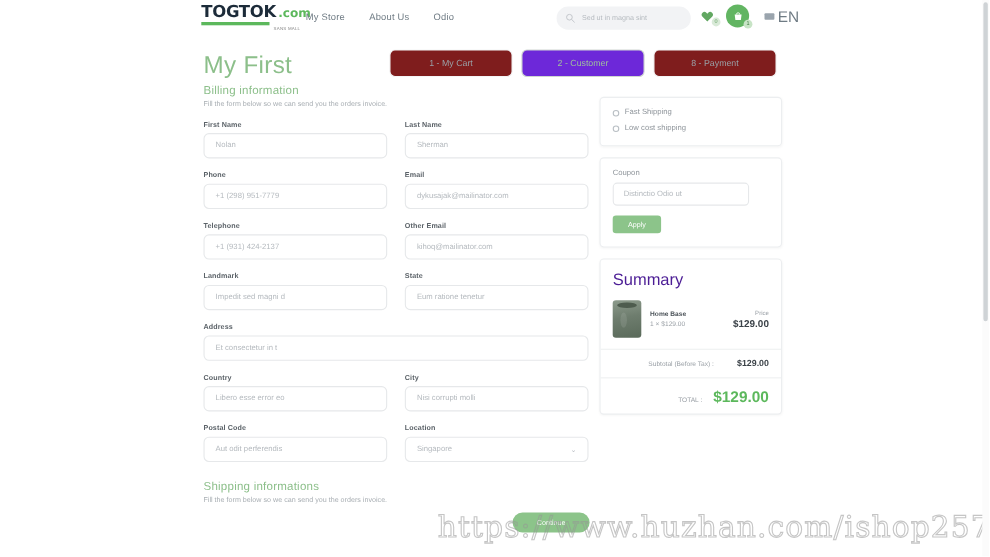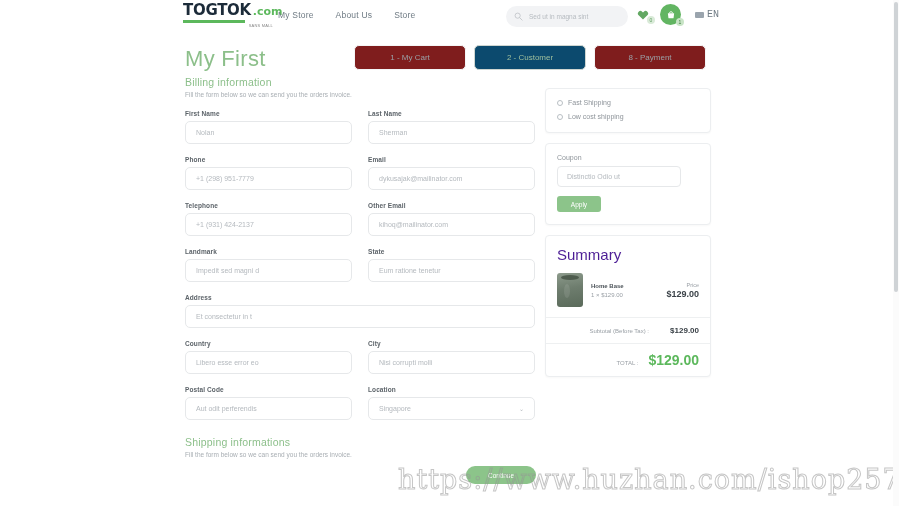--- a/index.html
+++ b/index.html
@@ -62,34 +62,34 @@
     font-size: 5px; line-height: 8px; text-align: center; padding: 0 1px;
   }
   .cart-circle {
     width: 21px; height: 21px; border-radius: 50%;
     background: #62b562; display: flex; align-items: center; justify-content: center;
     position: relative; margin-left: 4px;
   }
   .cart-circle .badge { background: #c8e4c6; color: #3f7c3f; right: -3px; bottom: -1px; }
   .lang { display: flex; align-items: center; gap: 3px; margin-left: 8px; }
   .lang-flag { width: 9px; height: 6px; background: #9aa4ad; display: inline-block; border-radius: 1px; }
-  .lang-txt { font-size: 10px; color: #6f7b84; font-family: Liberation Mono, monospace; }
+  .lang-txt { font-size: 14px; color: #6f7b84; }
 
   
   .title {
     position: absolute; left: 185px; top: 46px;
     font-size: 22px; color: #8cbf8a; font-weight: normal; letter-spacing: .3px;
   }
   .steps { position: absolute; left: 354px; top: 45px; display: flex; gap: 8px; }
   .step {
     width: 112px; height: 25px; border-radius: 5px;
     display: flex; align-items: center; justify-content: center;
     font-size: 8px; color: #9aa0a6; background: #7f1d1d; border: 1px solid #f4f5f6;
   }
-  .step.active { background: #0c4a6e; border: 1px solid #cfd6d1; color: #9fbf9d; }
+  .step.active { background: #6d28d9; border: 1px solid #cfd6d1; color: #9fbf9d; }
 
   
   .left-col { position: absolute; left: 185px; top: 76px; width: 350px; }
   .sec-title { font-size: 10.5px; color: #8cbf8a; font-weight: normal; letter-spacing: .2px; }
   .sec-sub { font-size: 6.5px; color: #a8aeb3; margin-top: 3px; }
 
   .row { display: flex; gap: 16px; margin-top: 12px; }
   .field { flex: 1; }
   .field.full { width: 100%; }
   .f-label { font-size: 6.5px; color: #5c6369; font-weight: bold; letter-spacing: .1px; margin-bottom: 4px; }
@@ -201,21 +201,21 @@
         <span class="logo-tog">TOGTOK</span>
         <span class="logo-com">.com</span>
       </div>
       <div class="logo-bar"></div>
       <div class="logo-tag">SANS MALL</div>
     </div>
 
     <div class="nav">
       <a href="#">My Store</a>
       <a href="#">About Us</a>
-      <a href="#">Store</a>
+      <a href="#">Odio</a>
     </div>
 
     <div class="search-box">
       <svg class="search-ic" viewBox="0 0 16 16">
         <circle cx="6.5" cy="6.5" r="4.6" fill="none" stroke="#8b9199" stroke-width="1.6"></circle>
         <line x1="10" y1="10" x2="14.5" y2="14.5" stroke="#8b9199" stroke-width="1.6" stroke-linecap="round"></line>
       </svg>
       <span class="search-ph">Sed ut in magna sint</span>
     </div>
 

